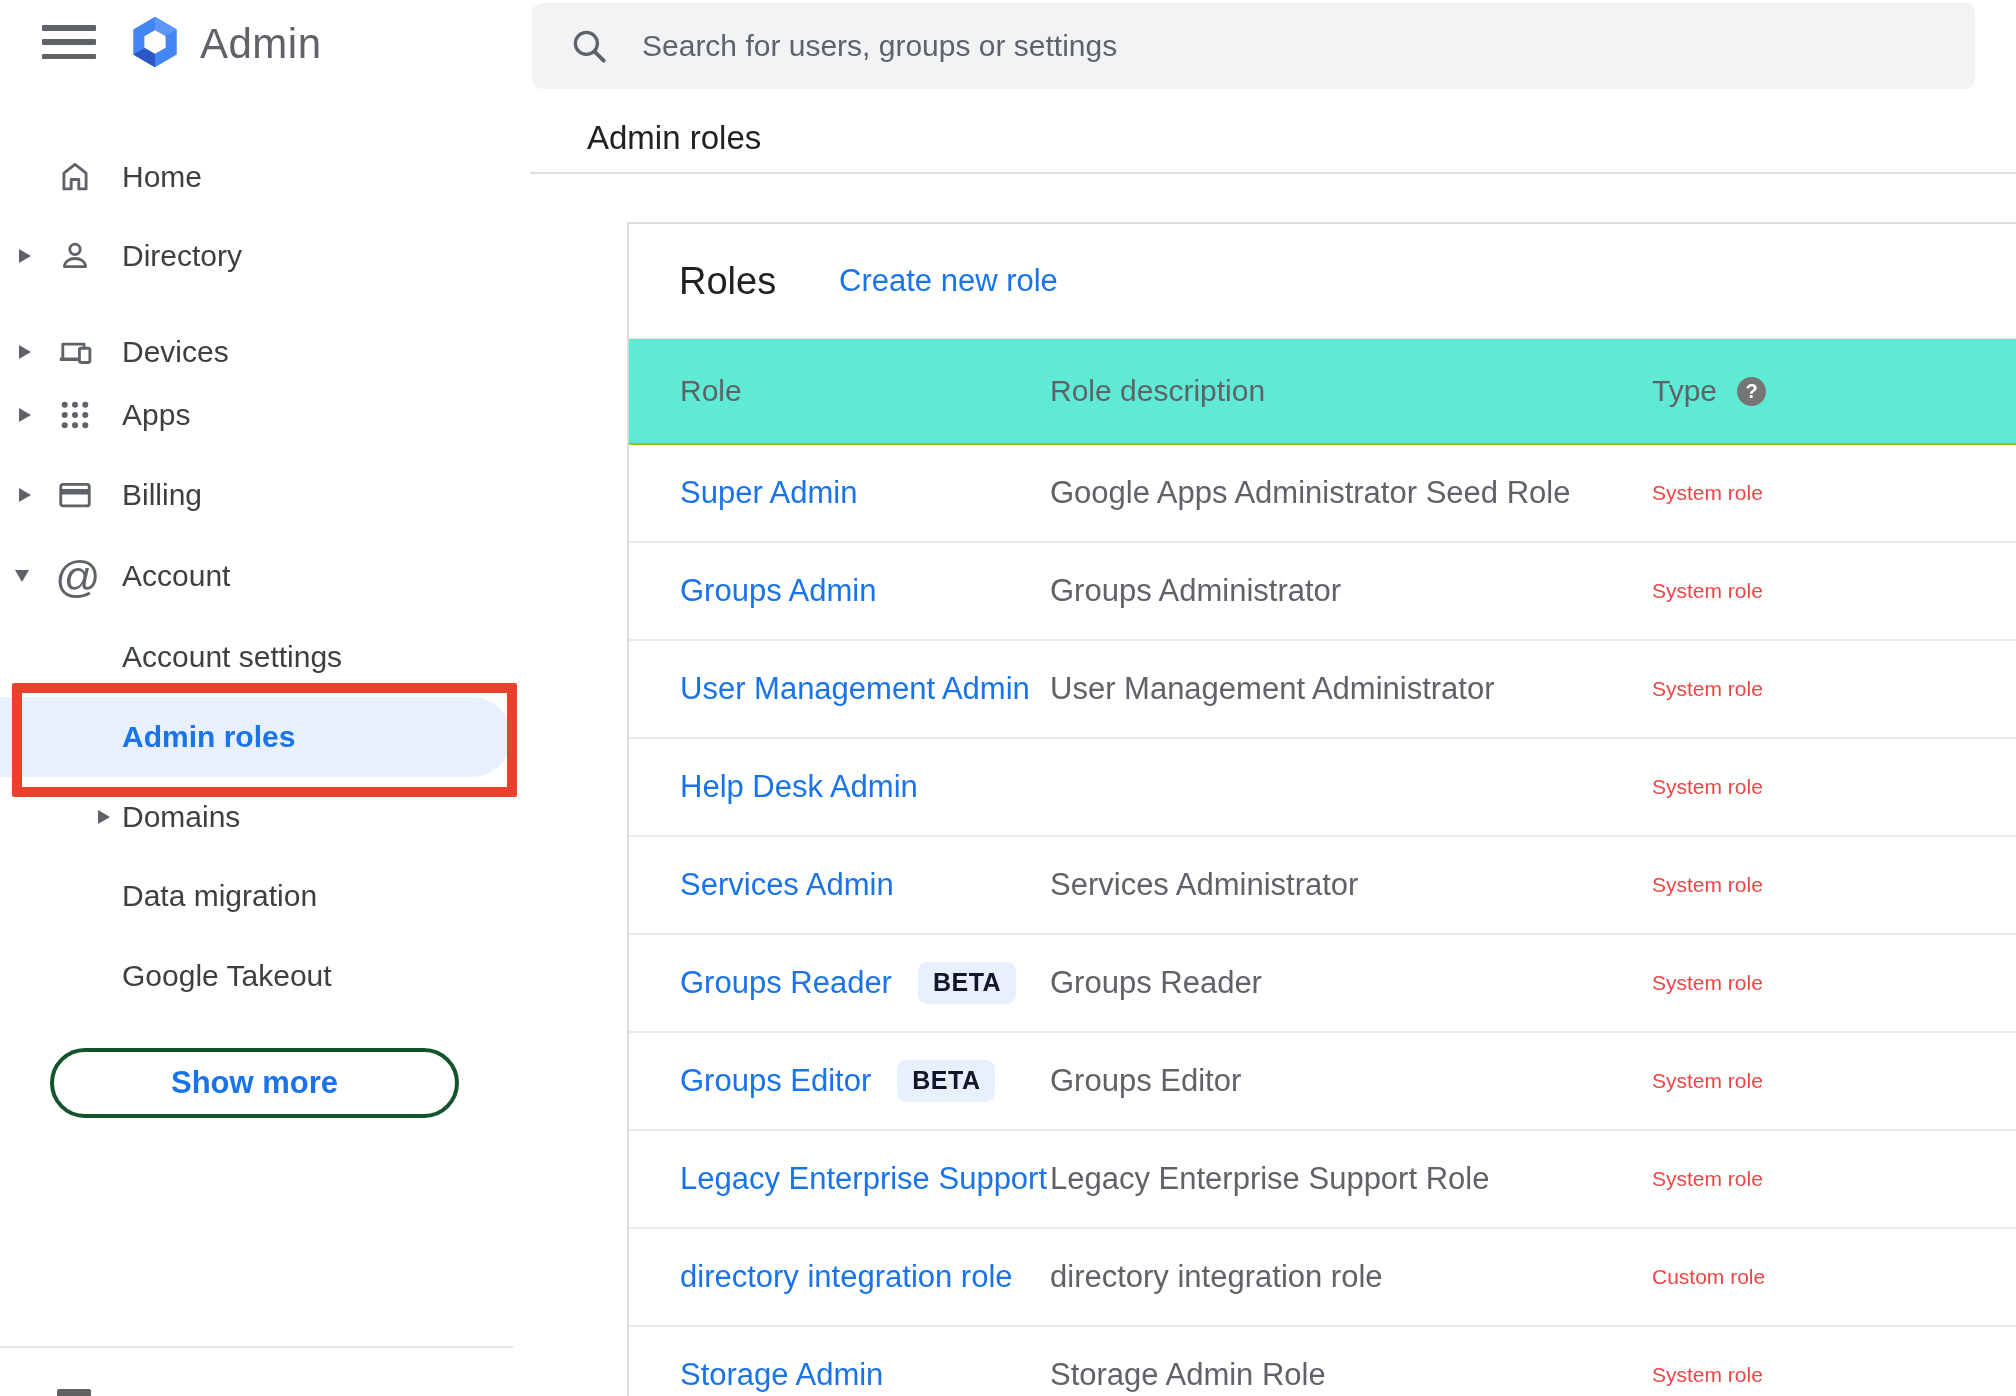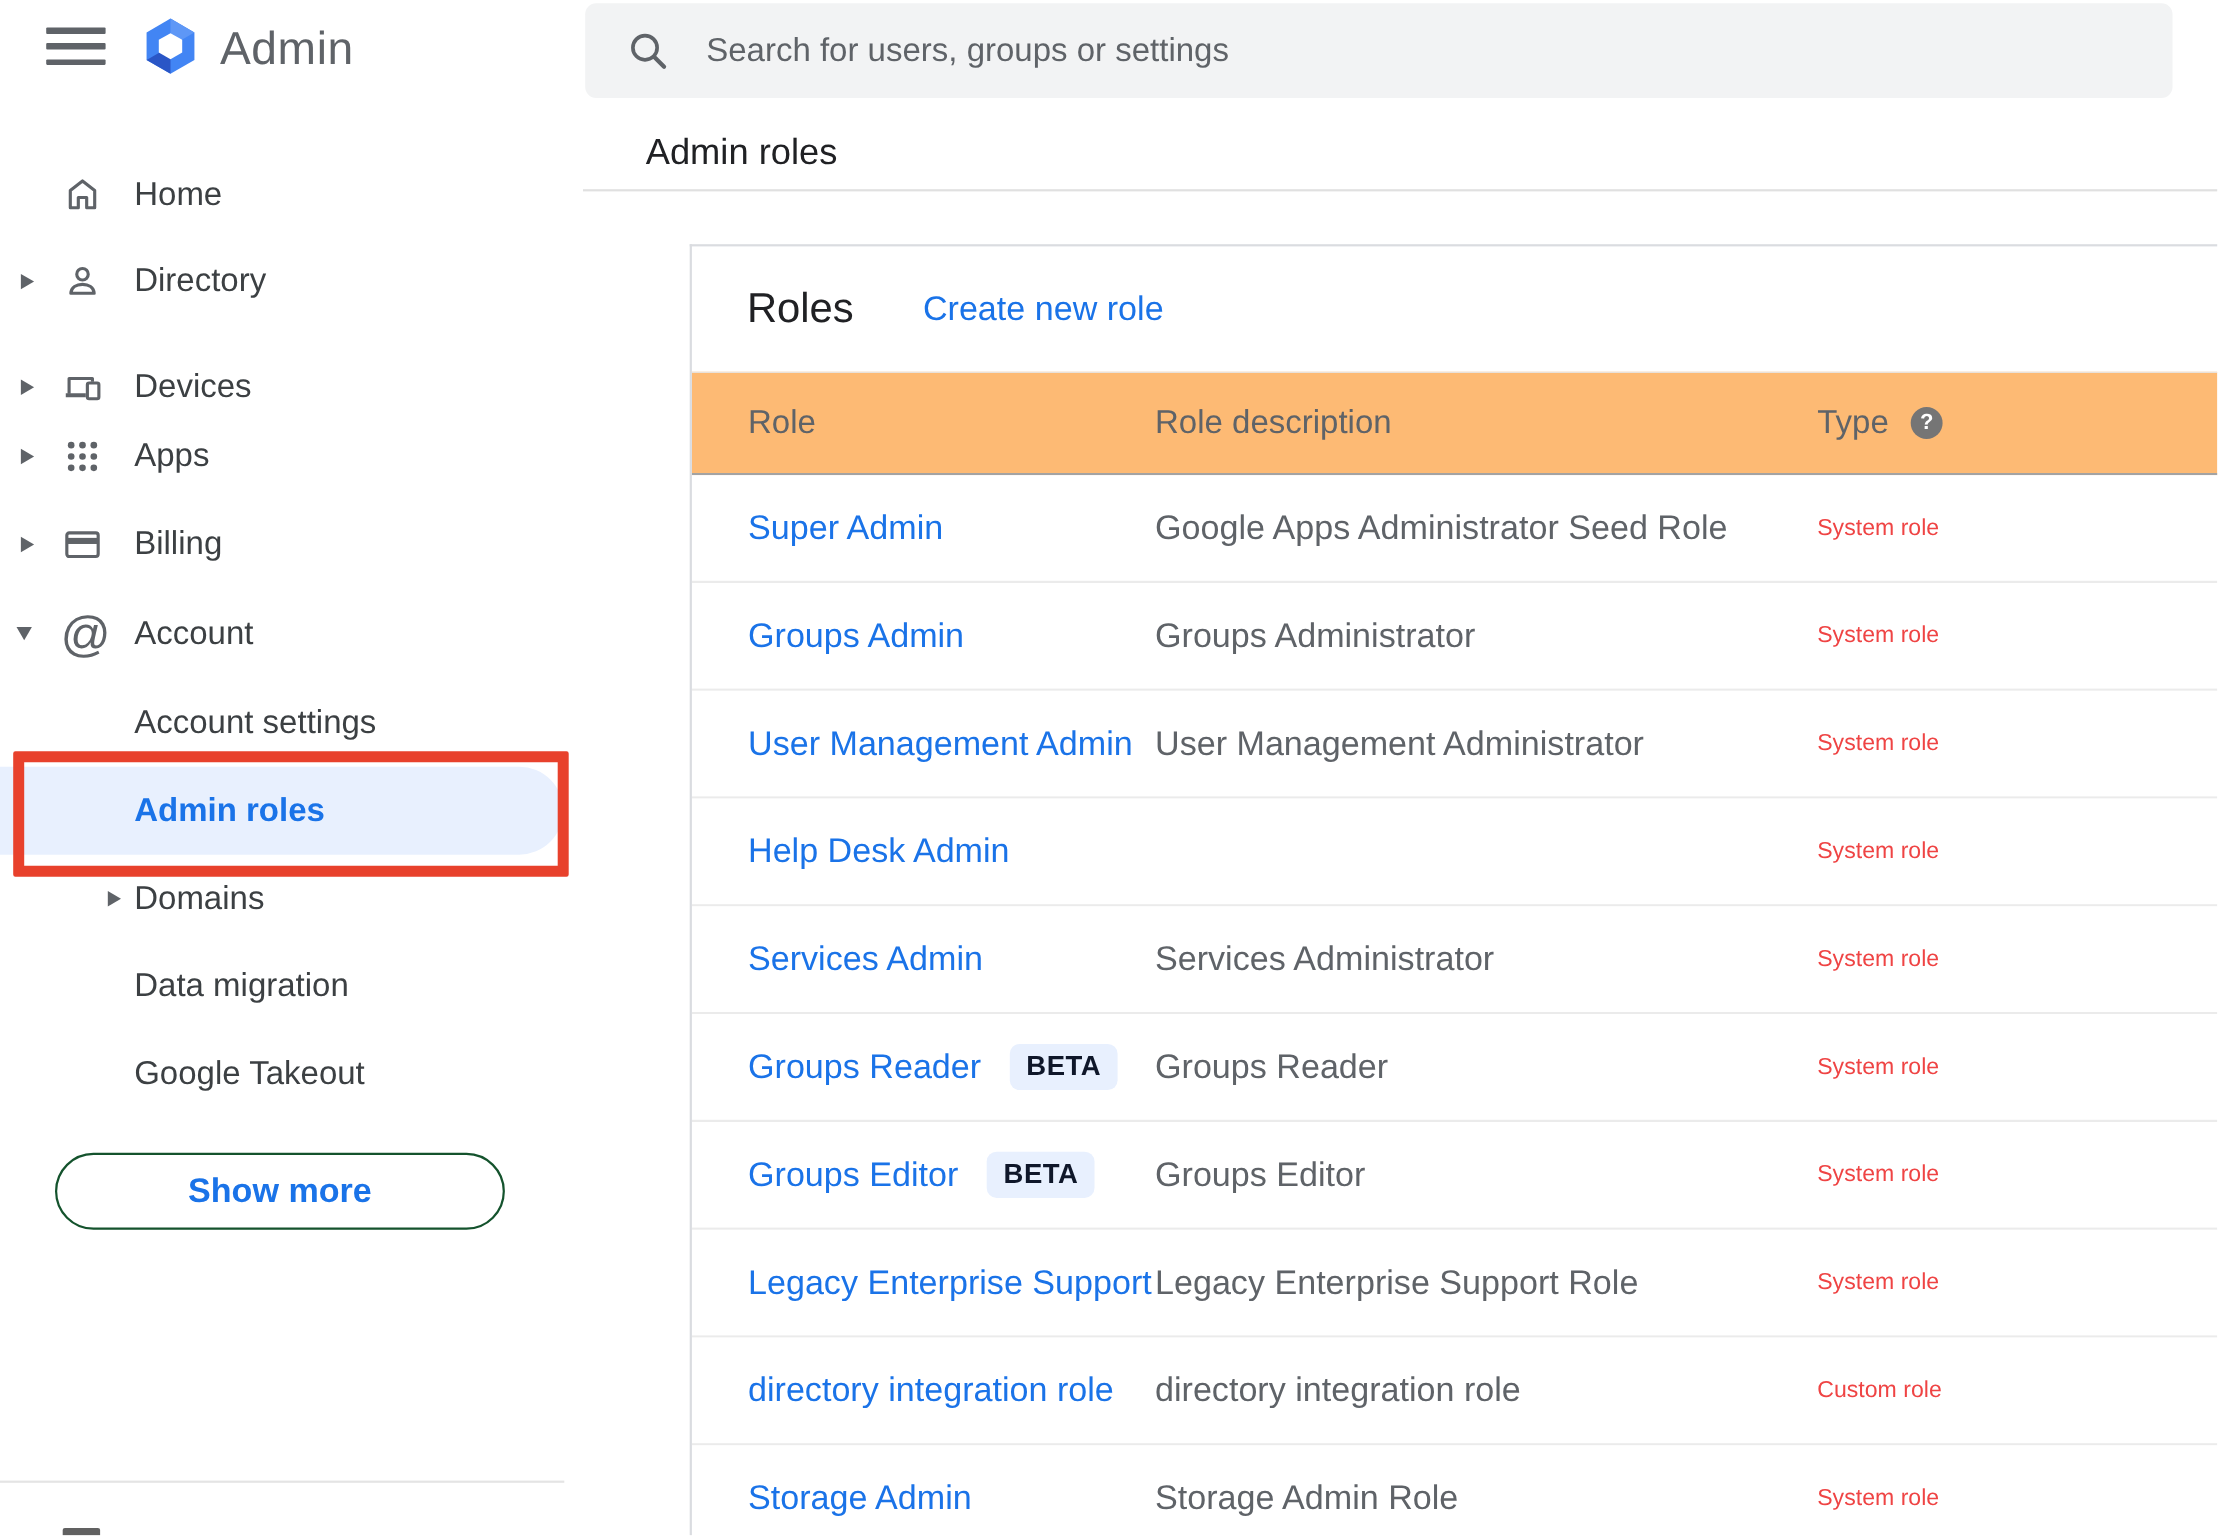--- a/index.html
+++ b/index.html
@@ -33,36 +33,36 @@
   .nav-row .nav-icon { position:absolute; left:56px; top:50%; transform:translateY(-50%); width:38px; height:38px; }
   .nav-row .at-glyph { position:absolute; left:55px; top:50%; transform:translateY(-50%);
     font-size:45px; color:#5f6368; line-height:1; }
   .nav-row .label { position:absolute; left:122px; top:50%; transform:translateY(-50%);
     font-size:30px; color:#3c4043; white-space:nowrap; }
   .nav-row.selected { width:512px; background:#e8f0fe; border-radius:0 40px 40px 0; }
   .nav-row.selected .label { color:#1a73e8; font-weight:bold; }
   .annotation-box { position:absolute; left:12px; top:683px; width:505px; height:114px;
     border:10px solid #e8412c; border-radius:2px; pointer-events:none; z-index:5; }
   .show-more { position:absolute; left:50px; top:1048px; width:409px; height:70px;
-    border:2px solid #14532d; border-radius:35px; background:#fff; cursor:pointer;
+    border:4px solid #14532d; border-radius:35px; background:#fff; cursor:pointer;
     display:flex; align-items:center; justify-content:center;
     font-size:31px; font-weight:bold; color:#1a73e8; font-family:"Liberation Sans", sans-serif; }
   .sidebar-bottom-divider { position:absolute; left:0; top:1346px; width:513px; height:2px; background:#e4e4e4; }
   .cutoff-icon { position:absolute; left:57px; top:1389px; width:34px; height:7px; background:#616161; border-radius:2px 2px 0 0; }
 
   
   .card { position:absolute; left:627px; top:222px; width:1389px; height:1174px;
     background:#fff; border-left:2px solid #dadce0; border-top:2px solid #dadce0; overflow:hidden; }
   .card-head { position:relative; height:114px; }
   .card-title { position:absolute; left:50px; top:50%; transform:translateY(-50%);
     font-size:38px; font-weight:normal; color:#202124; }
   .create-link { position:absolute; left:210px; top:50%; transform:translateY(-50%);
     font-size:31px; color:#1a73e8; text-decoration:none; cursor:pointer; }
-  .thead { position:relative; height:94px; background:#fdba74;
-    border-top:1px solid #e7e7e7; border-bottom:2px solid #a3a3a3; }
+  .thead { position:relative; height:107px; background:#5eead4;
+    border-top:1px solid #e7e7e7; border-bottom:2px solid #84cc16; }
   .col { position:absolute; top:50%; transform:translateY(-50%); font-size:30px; color:#5f6368; white-space:nowrap; }
   .col.c1 { left:51px; } .col.c2 { left:421px; } .col.c3 { left:1023px; display:flex; align-items:center; }
   .help-circle { display:inline-flex; align-items:center; justify-content:center; margin-left:20px;
     width:29px; height:29px; border-radius:50%; background:#757575; color:#fff;
     font-size:20px; font-weight:bold; cursor:pointer; }
   .trow { position:relative; height:98px; border-bottom:2px solid #ebebeb; background:#fff; }
   .cell { position:absolute; top:50%; transform:translateY(-50%); white-space:nowrap; }
   .cell.role { left:51px; display:flex; align-items:center; }
   .cell.desc { left:421px; font-size:31px; color:#5f6368; }
   .cell.type { left:1023px; font-size:21px; color:#ef4444; }

